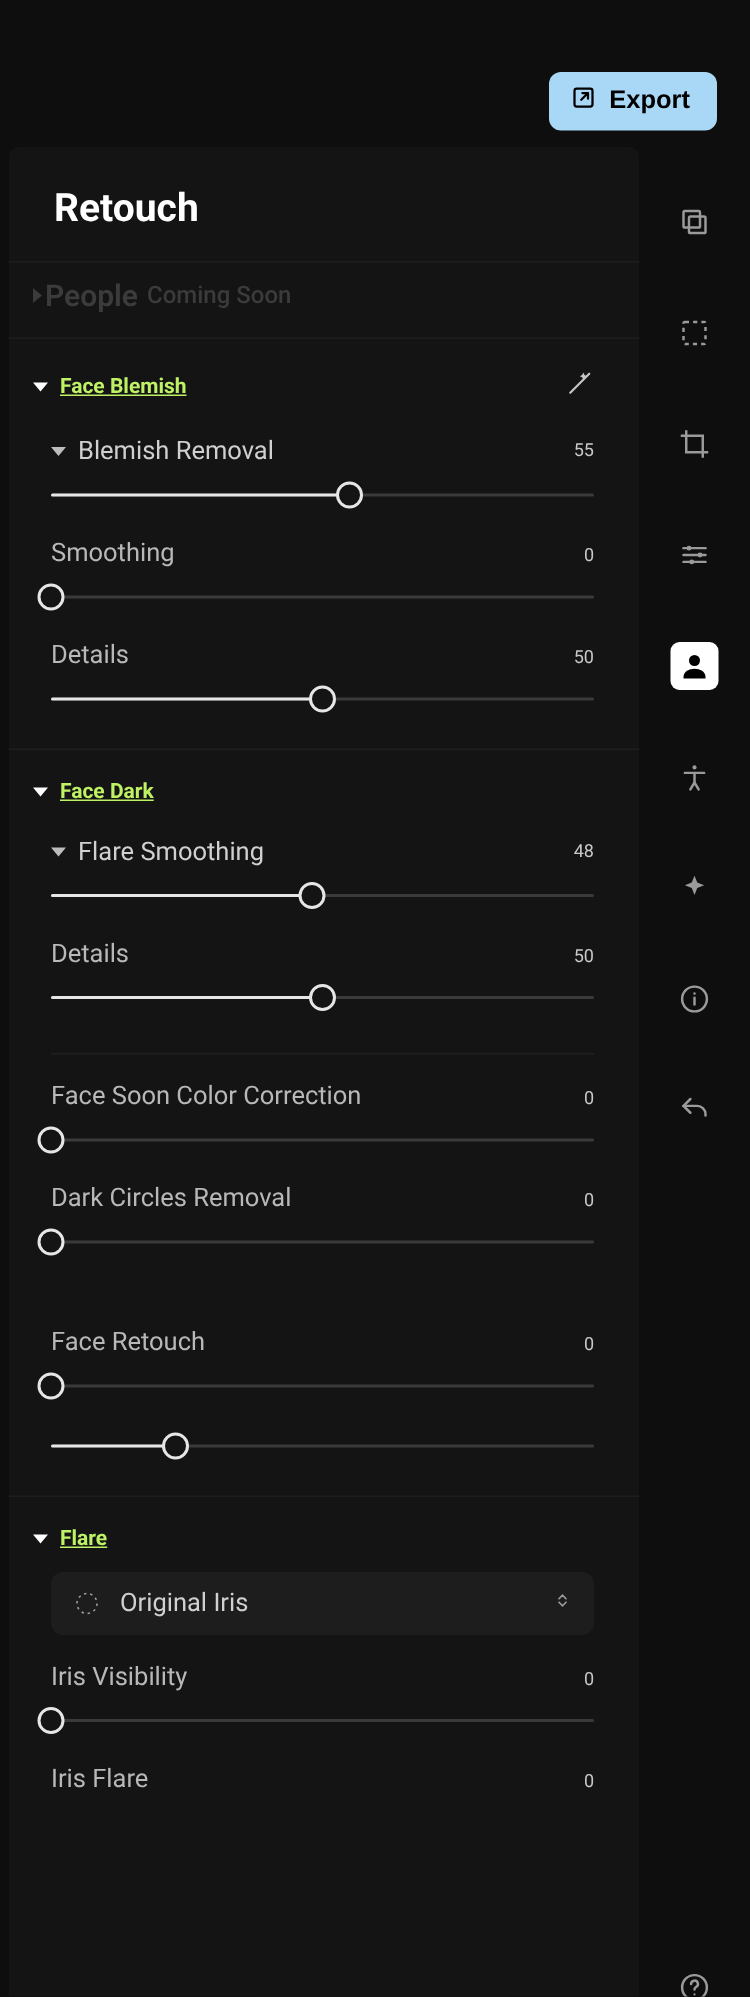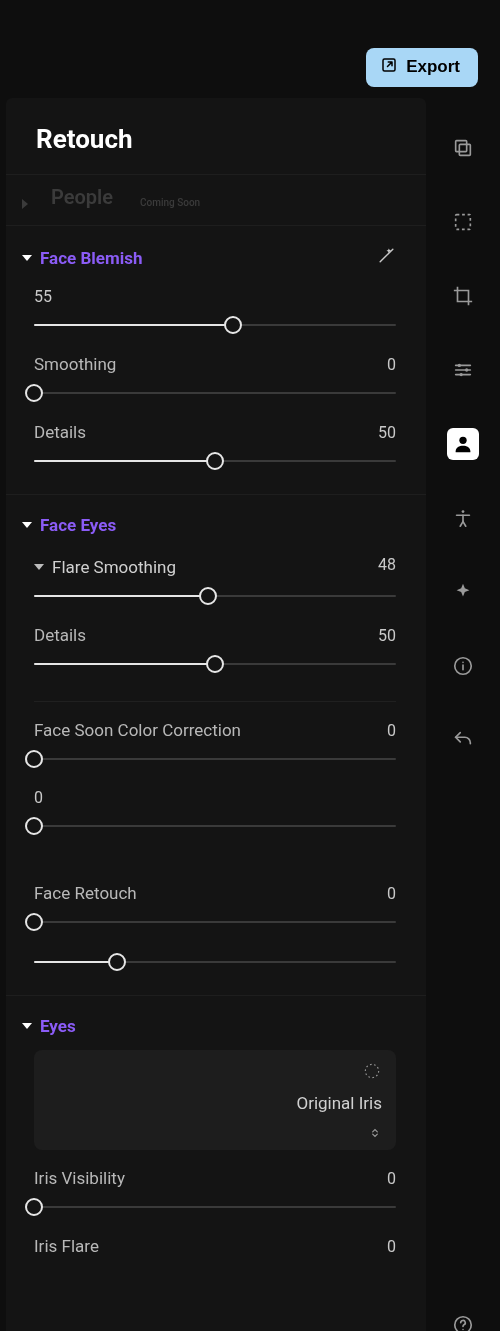--- a/index.html
+++ b/index.html
@@ -89,29 +89,29 @@
   
   .panel-title {
     font-size: 26px;
     font-weight: 700;
     color: #fff;
     padding: 26px 0 20px 30px;
   }
   .people-row {
     padding: 10px 30px 16px 16px;
     display: flex;
-    align-items: flex-end;
-    gap: 23px;
+    align-items: center;
+    gap: 2px;
     color: #3b3b3b;
     font-size: 20px;
     font-weight: 600;
     border-top: 1px solid #1e1e1e;
   }
   .people-row .soon {
-    font-size: 10px;
+    font-size: 16px;
     font-weight: 500;
     color: #3b3b3b;
     margin-left: 4px;
     position: relative;
     top: -1px;
   }
   .tri-right {
     width: 0; height: 0;
     border-top: 5px solid transparent;
     border-bottom: 5px solid transparent;
@@ -120,24 +120,25 @@
 
   .section {
     border-top: 1px solid #1e1e1e;
     padding: 20px 30px 22px 16px;
   }
   .section:last-child { border-bottom: none; }
   .section-head {
     display: flex;
     align-items: center;
     gap: 8px;
-    font-size: 17px;
+    font-size: 14px;
     font-weight: 700;
-    color: #8b5cf6;
+    color: #bef264;
     margin-bottom: 14px;
+    text-decoration: underline;
   }
   .tri-down {
     width: 0; height: 0;
     border-left: 5px solid transparent;
     border-right: 5px solid transparent;
     border-top: 6px solid #fff;
   }
   .section-head .spacer { flex: 1; }
   .section-head svg { width: 19px; height: 19px; color: #c7c7c7; }
 
@@ -165,21 +166,21 @@
     justify-content: space-between;
     align-items: baseline;
     font-size: 17px;
     color: #b8b8b8;
   }
   .slider-label-line.inline-head {
     color: #d0d0d0;
   }
   .slider-label-line .val {
     color: #c9c9c9;
-    font-size: 16px;
+    font-size: 12px;
   }
   .track {
     position: relative;
     height: 22px;
     margin-top: 8px;
     cursor: pointer;
   }
   .track-line {
     position: absolute;
     left: 0; right: 0;
@@ -214,24 +215,23 @@
     margin: 26px 0 0 0;
   }
 
   
   .dropdown {
     margin: 8px 0 0 0;
     background: #1d1d1d;
     border-radius: 8px;
     padding: 11px 14px;
     display: flex;
-    align-items: flex-end;
+    align-items: flex-start;
     gap: 12px;
     cursor: pointer;
-    flex-direction: column;
   }
   .dropdown .dd-icon { width: 20px; height: 20px; color: #9a9a9a; }
   .dropdown .dd-label { flex: 1; font-size: 17px; color: #d0d0d0; }
   .dropdown .dd-caret { width: 14px; height: 14px; color: #9a9a9a; }
 </style>
 </head>
 <body>
 
 <div class="app">
 
@@ -269,20 +269,24 @@
               <path d="M4 20 L20 4"></path>
               <path d="M15 3 l1 2 l2 1 l-2 1 l-1 2 l-1 -2 l-2 -1 l2 -1 z" fill="currentColor" stroke="none"></path>
             </svg>
           </span>
         </div>
 
         <div class="sub">
 
           <div class="slider-row">
             <div class="slider-label-line inline-head">
+              <span class="sub-head">
+                <span class="tri-down"></span>
+                <span>Blemish Removal</span>
+              </span>
               <span class="val">55</span>
             </div>
             <div class="track">
               <div class="track-line"></div>
                 <div class="track-fill" style="width: 55%;"></div>
                 <div class="thumb" style="left: 55%;"></div>
             </div>
           </div>
 
           <div class="slider-row">
@@ -307,21 +311,21 @@
                 <div class="track-fill" style="width: 50%;"></div>
                 <div class="thumb" style="left: 50%;"></div>
             </div>
           </div>
         </div>
       </div>
 
       <div class="section">
         <div class="section-head">
           <span class="tri-down"></span>
-          <span>Face Eyes</span>
+          <span>Face Dark</span>
         </div>
 
         <div class="sub">
           <div class="slider-row">
             <div class="slider-label-line inline-head">
               <span class="sub-head">
                 <span class="tri-down"></span>
                 <span>Flare Smoothing</span>
               </span>
               <span class="val">48</span>
@@ -354,20 +358,21 @@
             </div>
             <div class="track">
               <div class="track-line"></div>
                 <div class="track-fill" style="width: 0%;"></div>
                 <div class="thumb" style="left: 0%;"></div>
             </div>
           </div>
 
           <div class="slider-row">
             <div class="slider-label-line">
+              <span>Dark Circles Removal</span>
               <span class="val">0</span>
             </div>
             <div class="track">
               <div class="track-line"></div>
                 <div class="track-fill" style="width: 0%;"></div>
                 <div class="thumb" style="left: 0%;"></div>
             </div>
           </div>
 
           <div class="slider-row group-gap">
@@ -388,21 +393,21 @@
                 <div class="track-fill" style="width: 23%;"></div>
                 <div class="thumb" style="left: 23%;"></div>
             </div>
           </div>
         </div>
       </div>
 
       <div class="section">
         <div class="section-head">
           <span class="tri-down"></span>
-          <span>Eyes</span>
+          <span>Flare</span>
         </div>
 
         <div class="sub">
           <div class="dropdown">
             <span class="dd-icon">
               <svg viewBox="0 0 24 24" fill="none" stroke="currentColor" stroke-width="1.3">
                 <circle cx="12" cy="12" r="8" stroke-dasharray="2 3"></circle>
               </svg>
             </span>
             <span class="dd-label">Original Iris</span>

